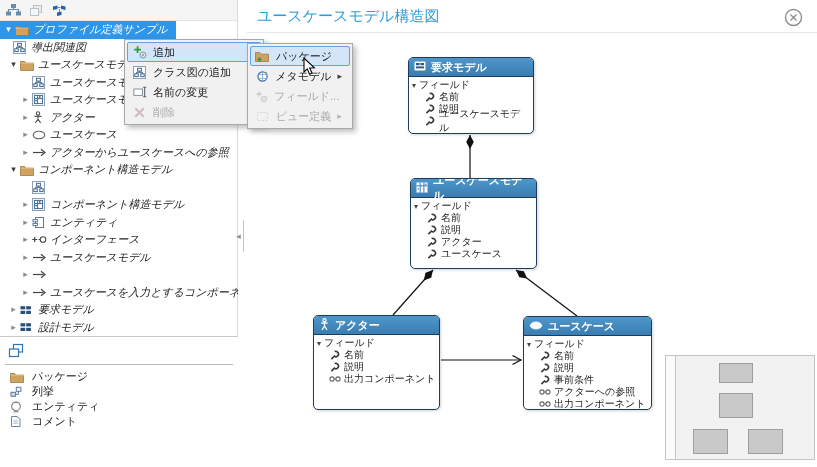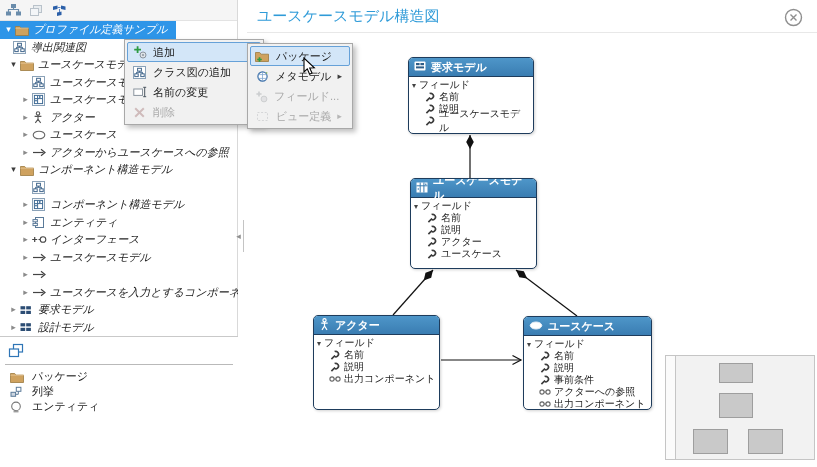--- a/index.html
+++ b/index.html
@@ -334,20 +334,29 @@
         </div>
         <div class="pal-row">
           <span class="ticon">
             <svg width="12" height="12" viewBox="0 0 12 12">
               <circle cx="6" cy="5.4" r="4.3" fill="#fff" stroke="#777" stroke-width="1.1"></circle>
               <path d="M3.5,10.8h5" stroke="#777"></path>
             </svg>
           </span>
           <span class="lbl">エンティティ</span>
         </div>
+        <div class="pal-row">
+          <span class="ticon">
+            <svg width="11" height="13" viewBox="0 0 11 13">
+              <path d="M1.5,1.5h5.5L10,4v7.5H1.5z" fill="#fff" stroke="#6b87a3"></path>
+              <path d="M3.3,6h4.4M3.3,8.2h4.4" stroke="#9ab0c4"></path>
+            </svg>
+          </span>
+          <span class="lbl">コメント</span>
+        </div>
       </div>
   </div>
 </div>
 
 <div class="split-line"></div>
 <div class="split-handle">◂</div>
 
 <div class="main">
   <div class="page-title">ユースケースモデル構造図</div>
   <div class="title-rule"></div>

